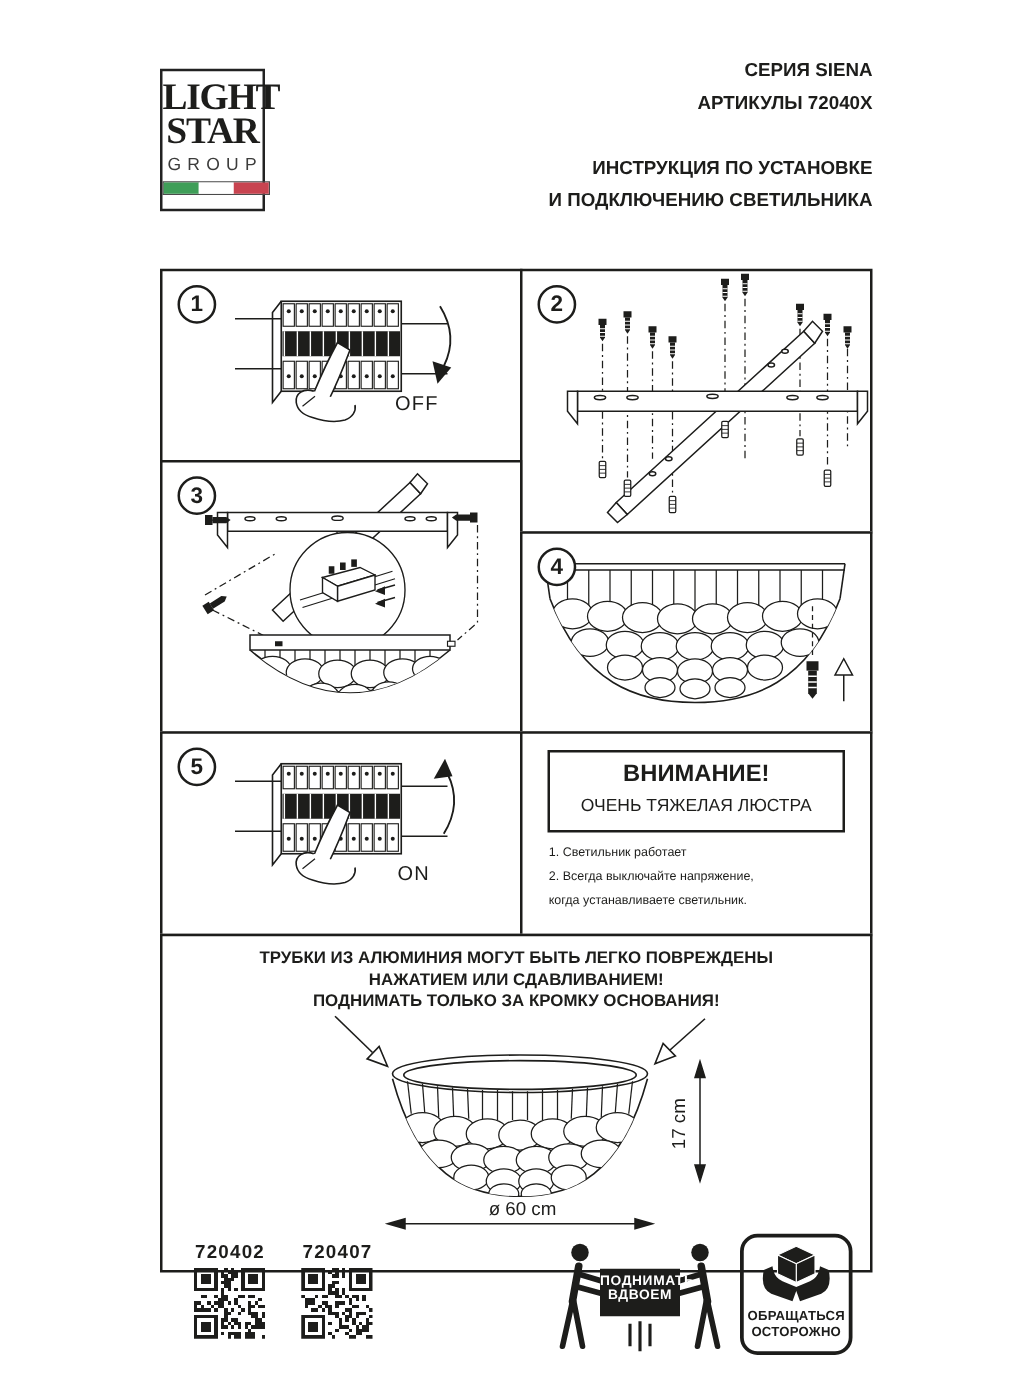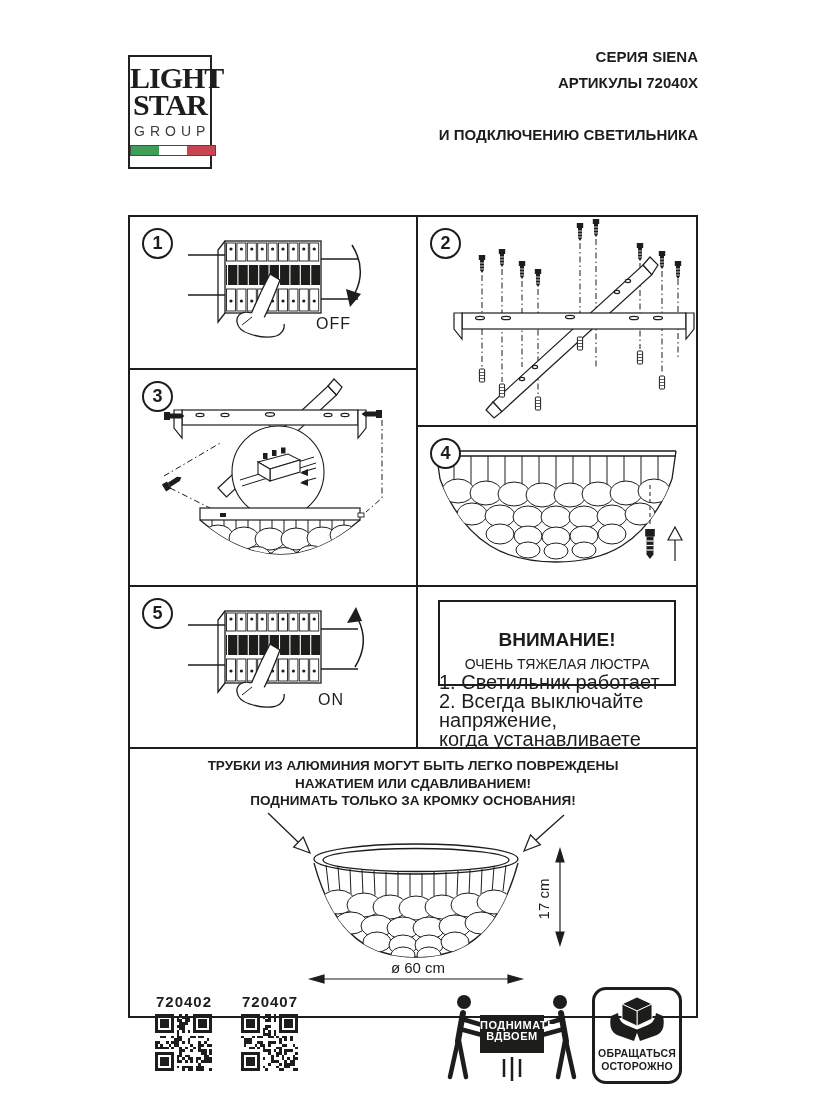--- a/index.html
+++ b/index.html
@@ -22,23 +22,23 @@
   .hdr-gap{height:26px;}
   
   .panel{position:absolute;border:2px solid #1d1d1b;box-sizing:border-box;background:#fff;}
   .stepnum{position:absolute;width:31px;height:31px;border:2px solid #1d1d1b;border-radius:50%;
     display:flex;align-items:center;justify-content:center;font-size:18px;font-weight:bold;
     box-sizing:border-box;background:#fff;}
   .switch-label{position:absolute;font-size:16px;letter-spacing:1px;color:#1d1d1b;margin-left:16px;}
   
   .attn-box{position:absolute;left:20px;top:13px;width:238px;border:2px solid #1d1d1b;
     box-sizing:border-box;text-align:center;padding:6px 2px 8px;}
-  .attn-title{font-weight:bold;font-size:19px;line-height:24px;margin-top:20px;}
+  .attn-title{font-weight:bold;font-size:19px;line-height:24px;}
   .attn-sub{font-size:14px;line-height:24px;}
-  .notes{position:absolute;left:21px;top:86px;font-size:20px;line-height:19px;}
+  .notes{position:absolute;left:21px;top:86px;font-size:10px;line-height:19px;}
   
   .warn{position:absolute;left:0;top:8px;width:100%;text-align:center;
     font-weight:bold;font-size:13.5px;line-height:17.5px;}
   .dim-d{position:absolute;left:228px;top:210px;width:120px;text-align:center;font-size:15px;}
   .dim-h{position:absolute;left:384px;top:141px;width:60px;height:18px;text-align:center;
     font-size:15px;transform:rotate(-90deg);}
   .code{position:absolute;top:244px;width:76px;text-align:center;font-weight:bold;
     font-size:15px;letter-spacing:1px;}
   .qr{position:absolute;top:265px;width:57px;height:57px;}
   .lift{position:absolute;left:312px;top:240px;width:140px;height:100px;}
@@ -59,20 +59,21 @@
     <span style="background:#3f9e58"></span>
     <span style="background:#ffffff"></span>
     <span style="background:#c84450"></span>
   </div>
 </div>
 
 <div class="abs hdr">
   <div class="hdr-line">СЕРИЯ SIENA</div>
   <div class="hdr-line">АРТИКУЛЫ 72040X</div>
   <div class="hdr-gap"></div>
+  <div class="hdr-line">ИНСТРУКЦИЯ ПО УСТАНОВКЕ</div>
   <div class="hdr-line">И ПОДКЛЮЧЕНИЮ СВЕТИЛЬНИКА</div>
 </div>
 
 <div class="panel" style="left:128px;top:215px;width:290px;height:155px;">
   <div class="stepnum" style="left:12px;top:11px;">1</div>
   <svg width="286" height="149" viewBox="0 0 286 149">
     <g stroke="#1d1d1b" stroke-width="1.3" fill="none">
       <line x1="58" y1="38" x2="95" y2="38"></line>
         <line x1="58" y1="78" x2="95" y2="78"></line>
       <line x1="191" y1="42" x2="228" y2="42"></line>

